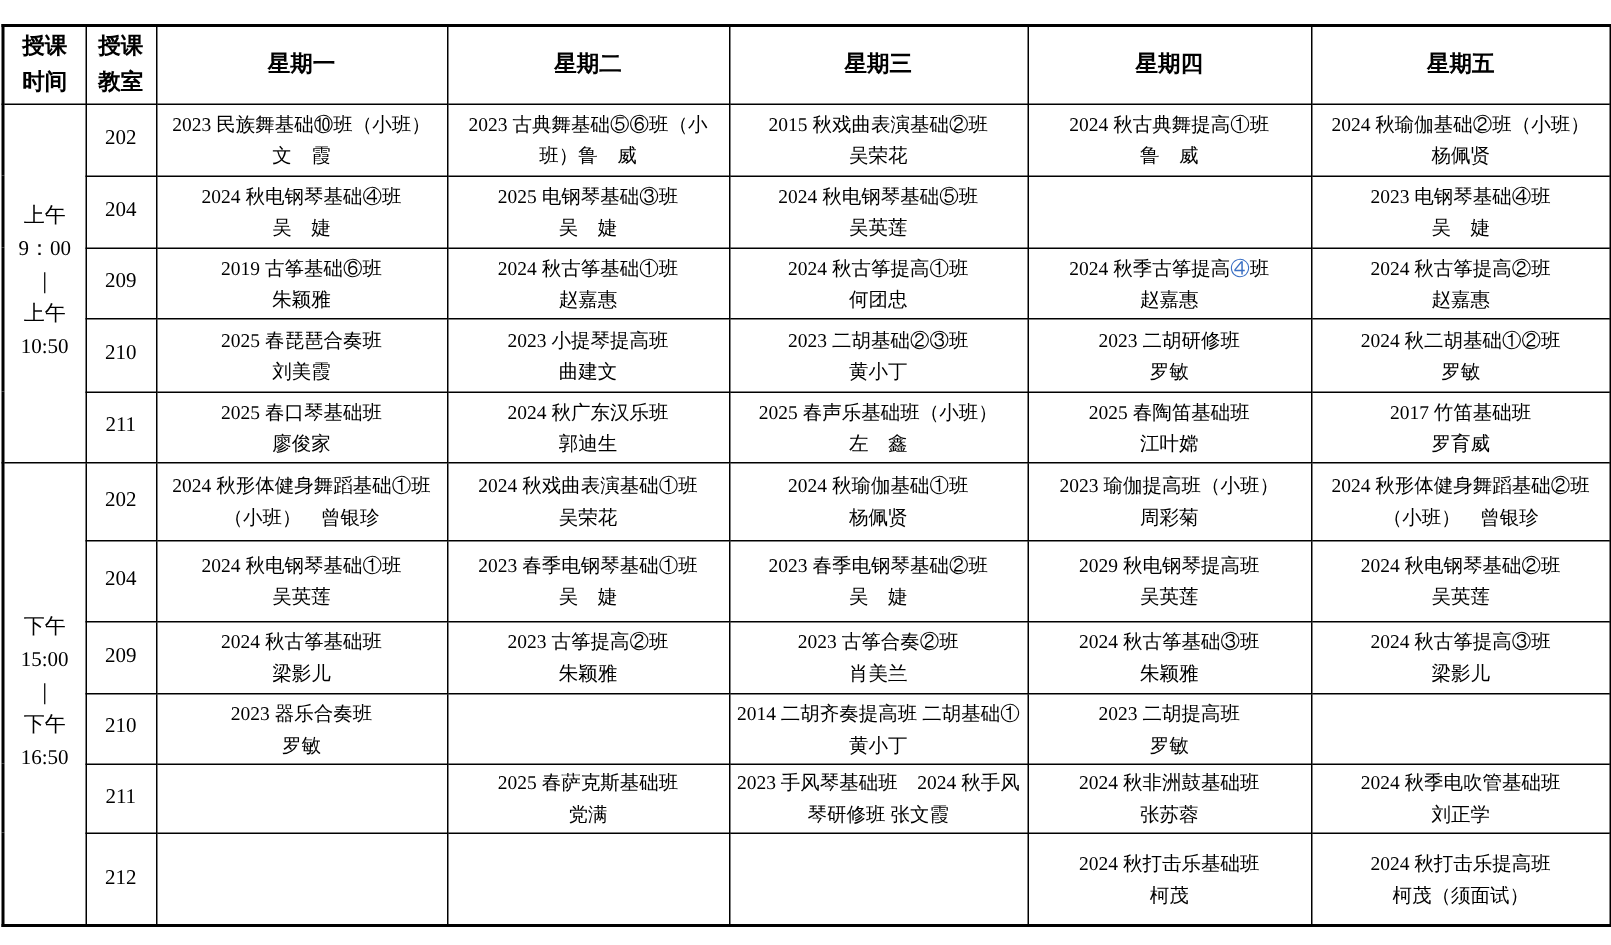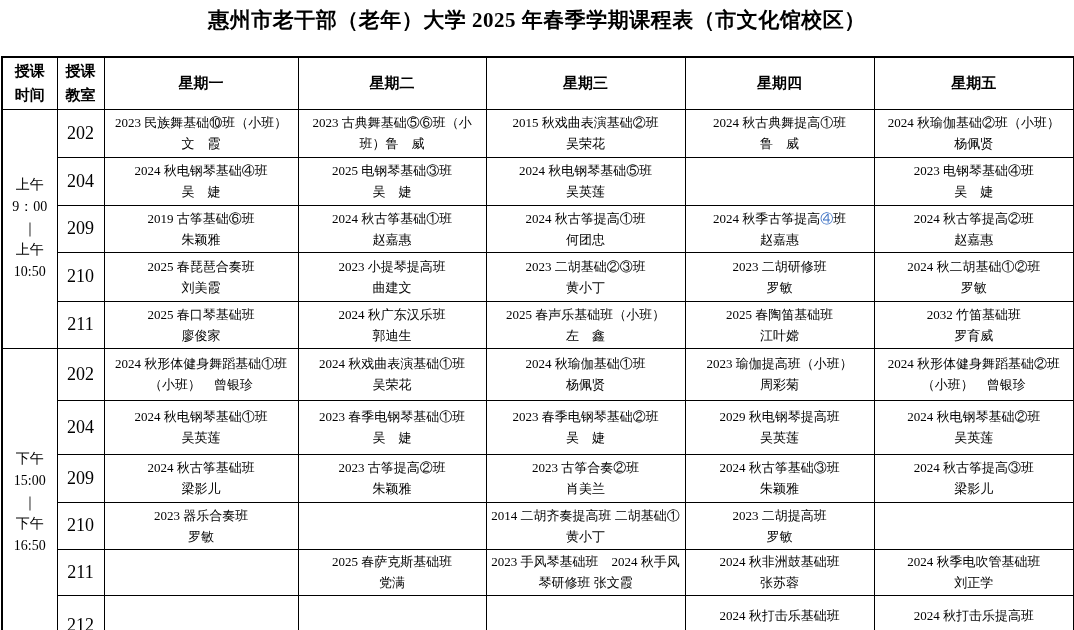--- a/index.html
+++ b/index.html
@@ -47,31 +47,30 @@
   th {
     font-size: 15px;
     font-weight: bold;
     white-space: pre-line;
   }
   td.time {
     font-size: 14px;
     line-height: 1.55;
   }
   td.room {
-    font-size: 18px;
+    font-size: 14px;
   }
   .circ4 {
     color: #3a6fc3;
   }
 </style>
 </head>
 <body>
 
 <div class="page">
-  <div class="title">惠州市老干部（老年）大学 2025 年春季学期课程表（市文化馆校区）</div>
 
   <table class="schedule">
     <colgroup>
       <col style="width:55px">
         <col style="width:47px">
         <col style="width:194px">
         <col style="width:188px">
         <col style="width:199px">
         <col style="width:189px">
         <col style="width:200px">
@@ -152,21 +151,21 @@
     <tr style="height:47px">
       <td class="room">211</td>
       <td>2025 春口琴基础班
 廖俊家</td>
       <td>2024 秋广东汉乐班
 郭迪生</td>
       <td>2025 春声乐基础班（小班）
 左　鑫</td>
       <td>2025 春陶笛基础班
 江叶嫦</td>
-      <td>2032 竹笛基础班
+      <td>2017 竹笛基础班
 罗育威</td>
     </tr>
 
     <tr style="height:52px">
       <td class="time" rowspan="6">下午
 15:00
 ｜
 下午
 16:50</td>
       <td class="room">202</td>

